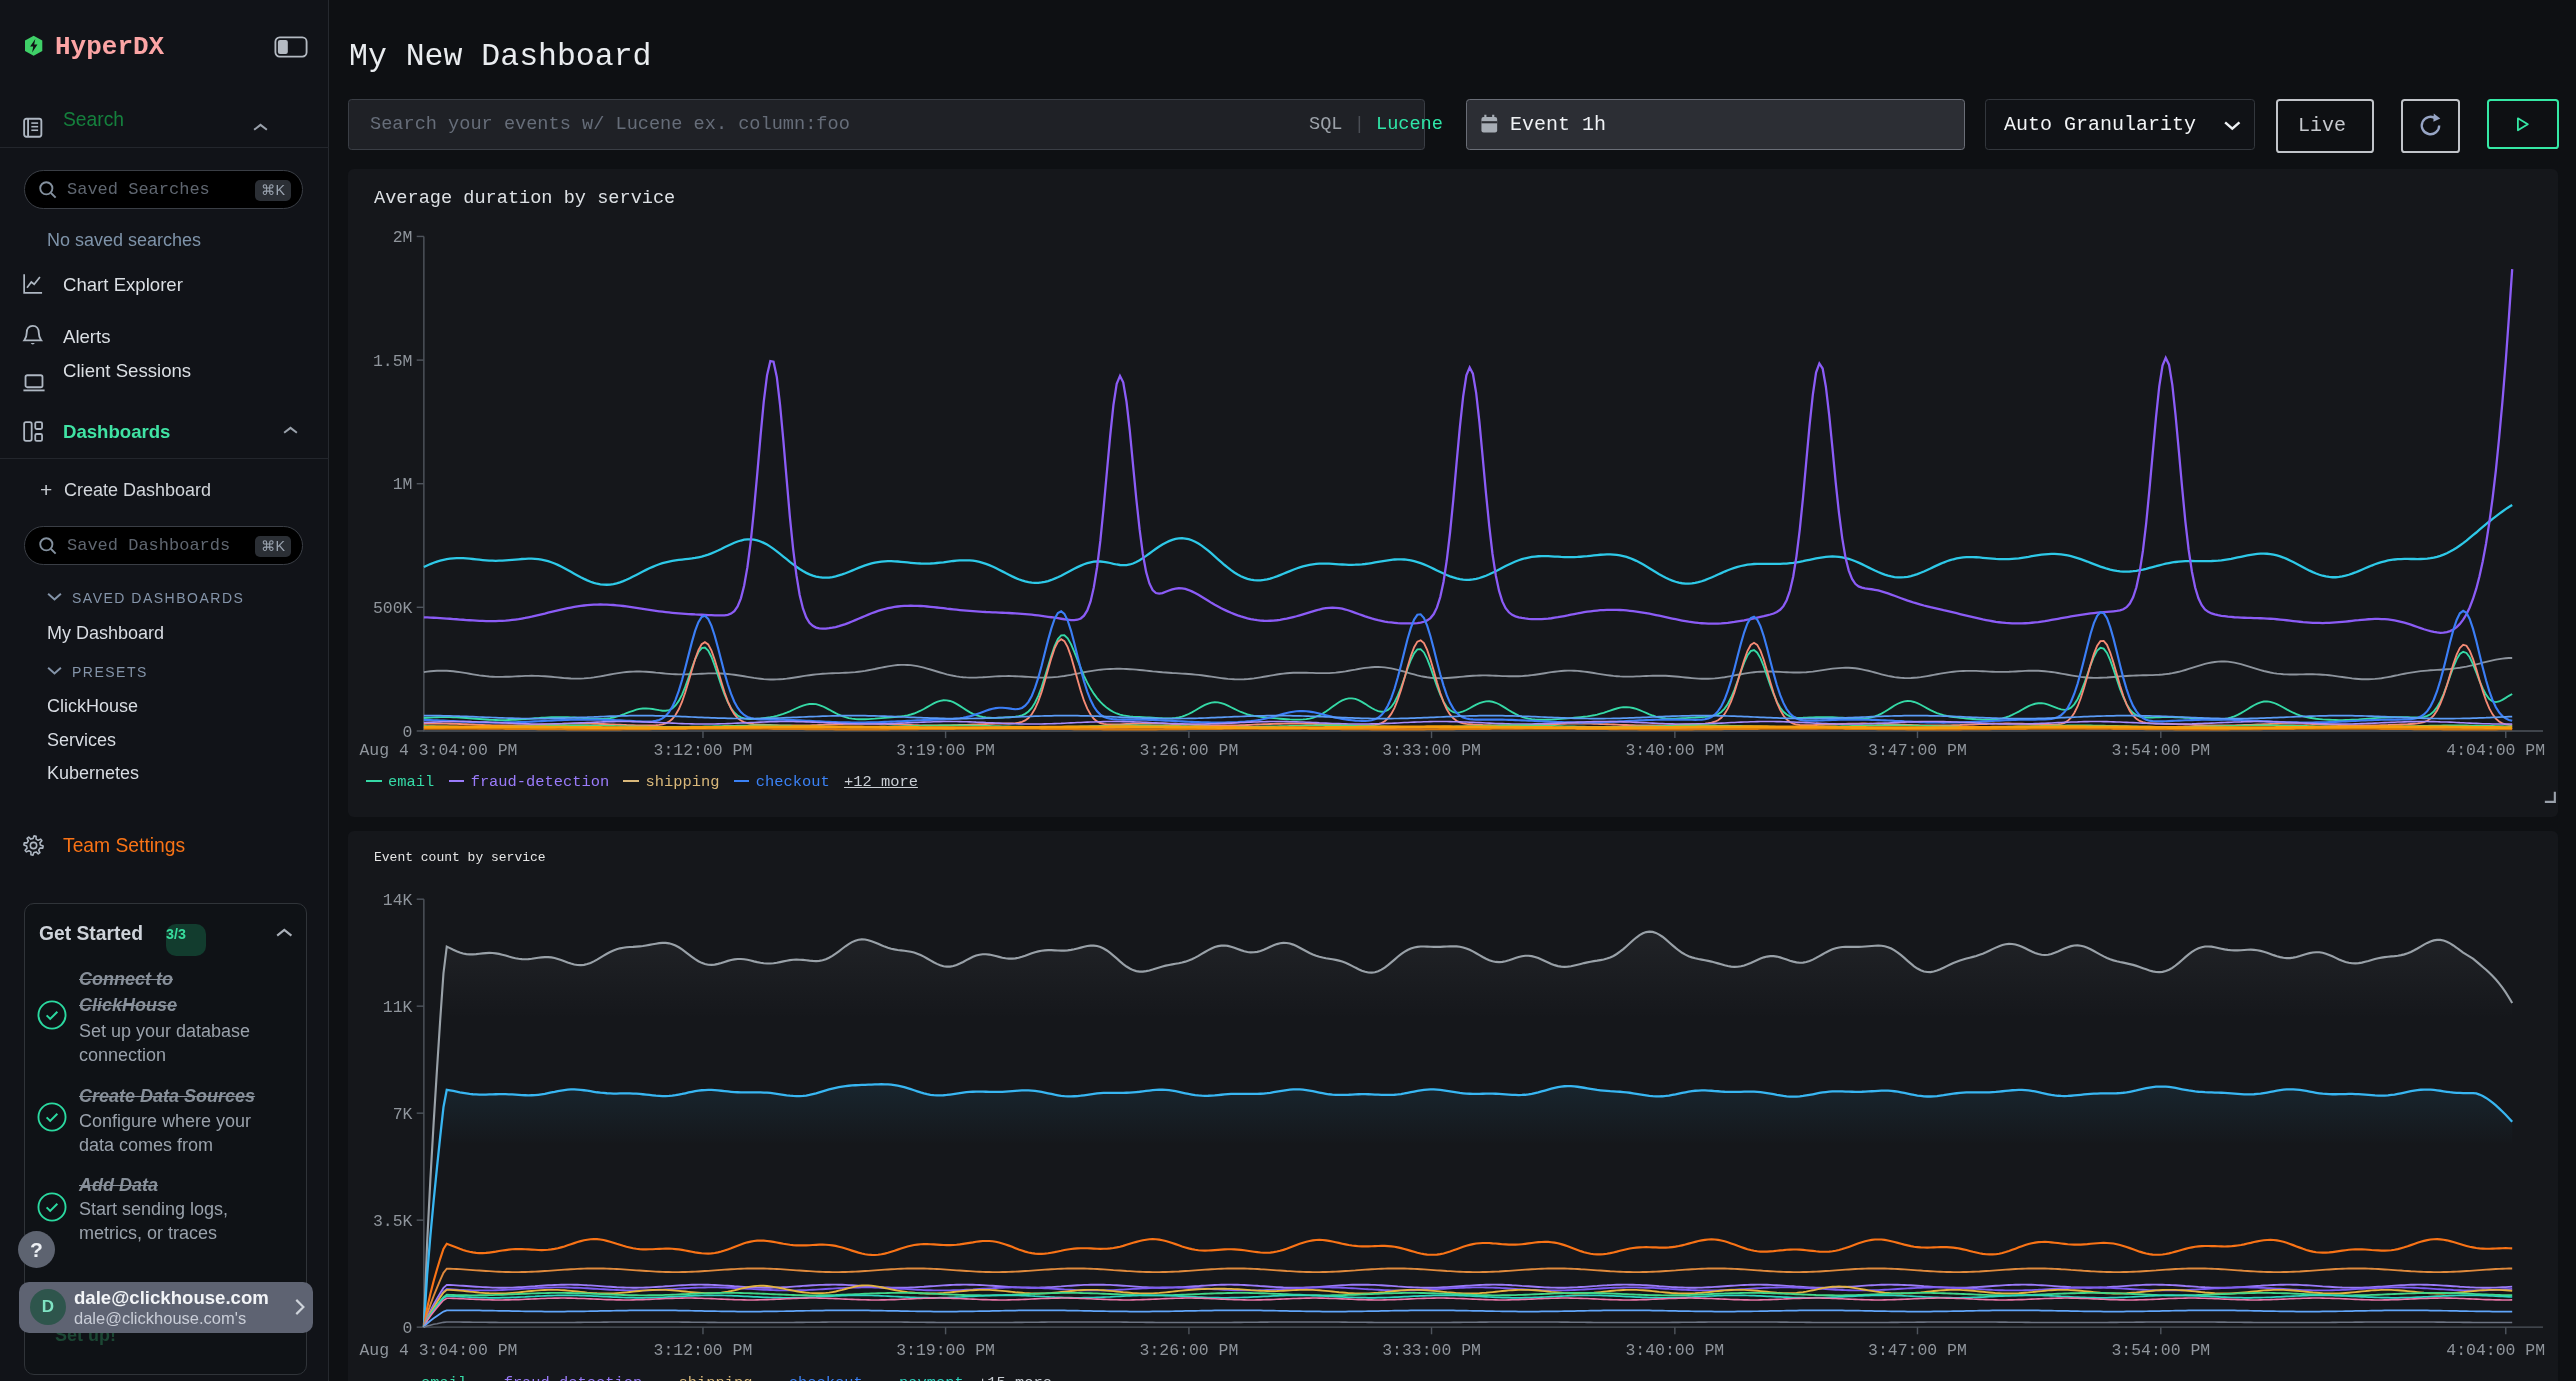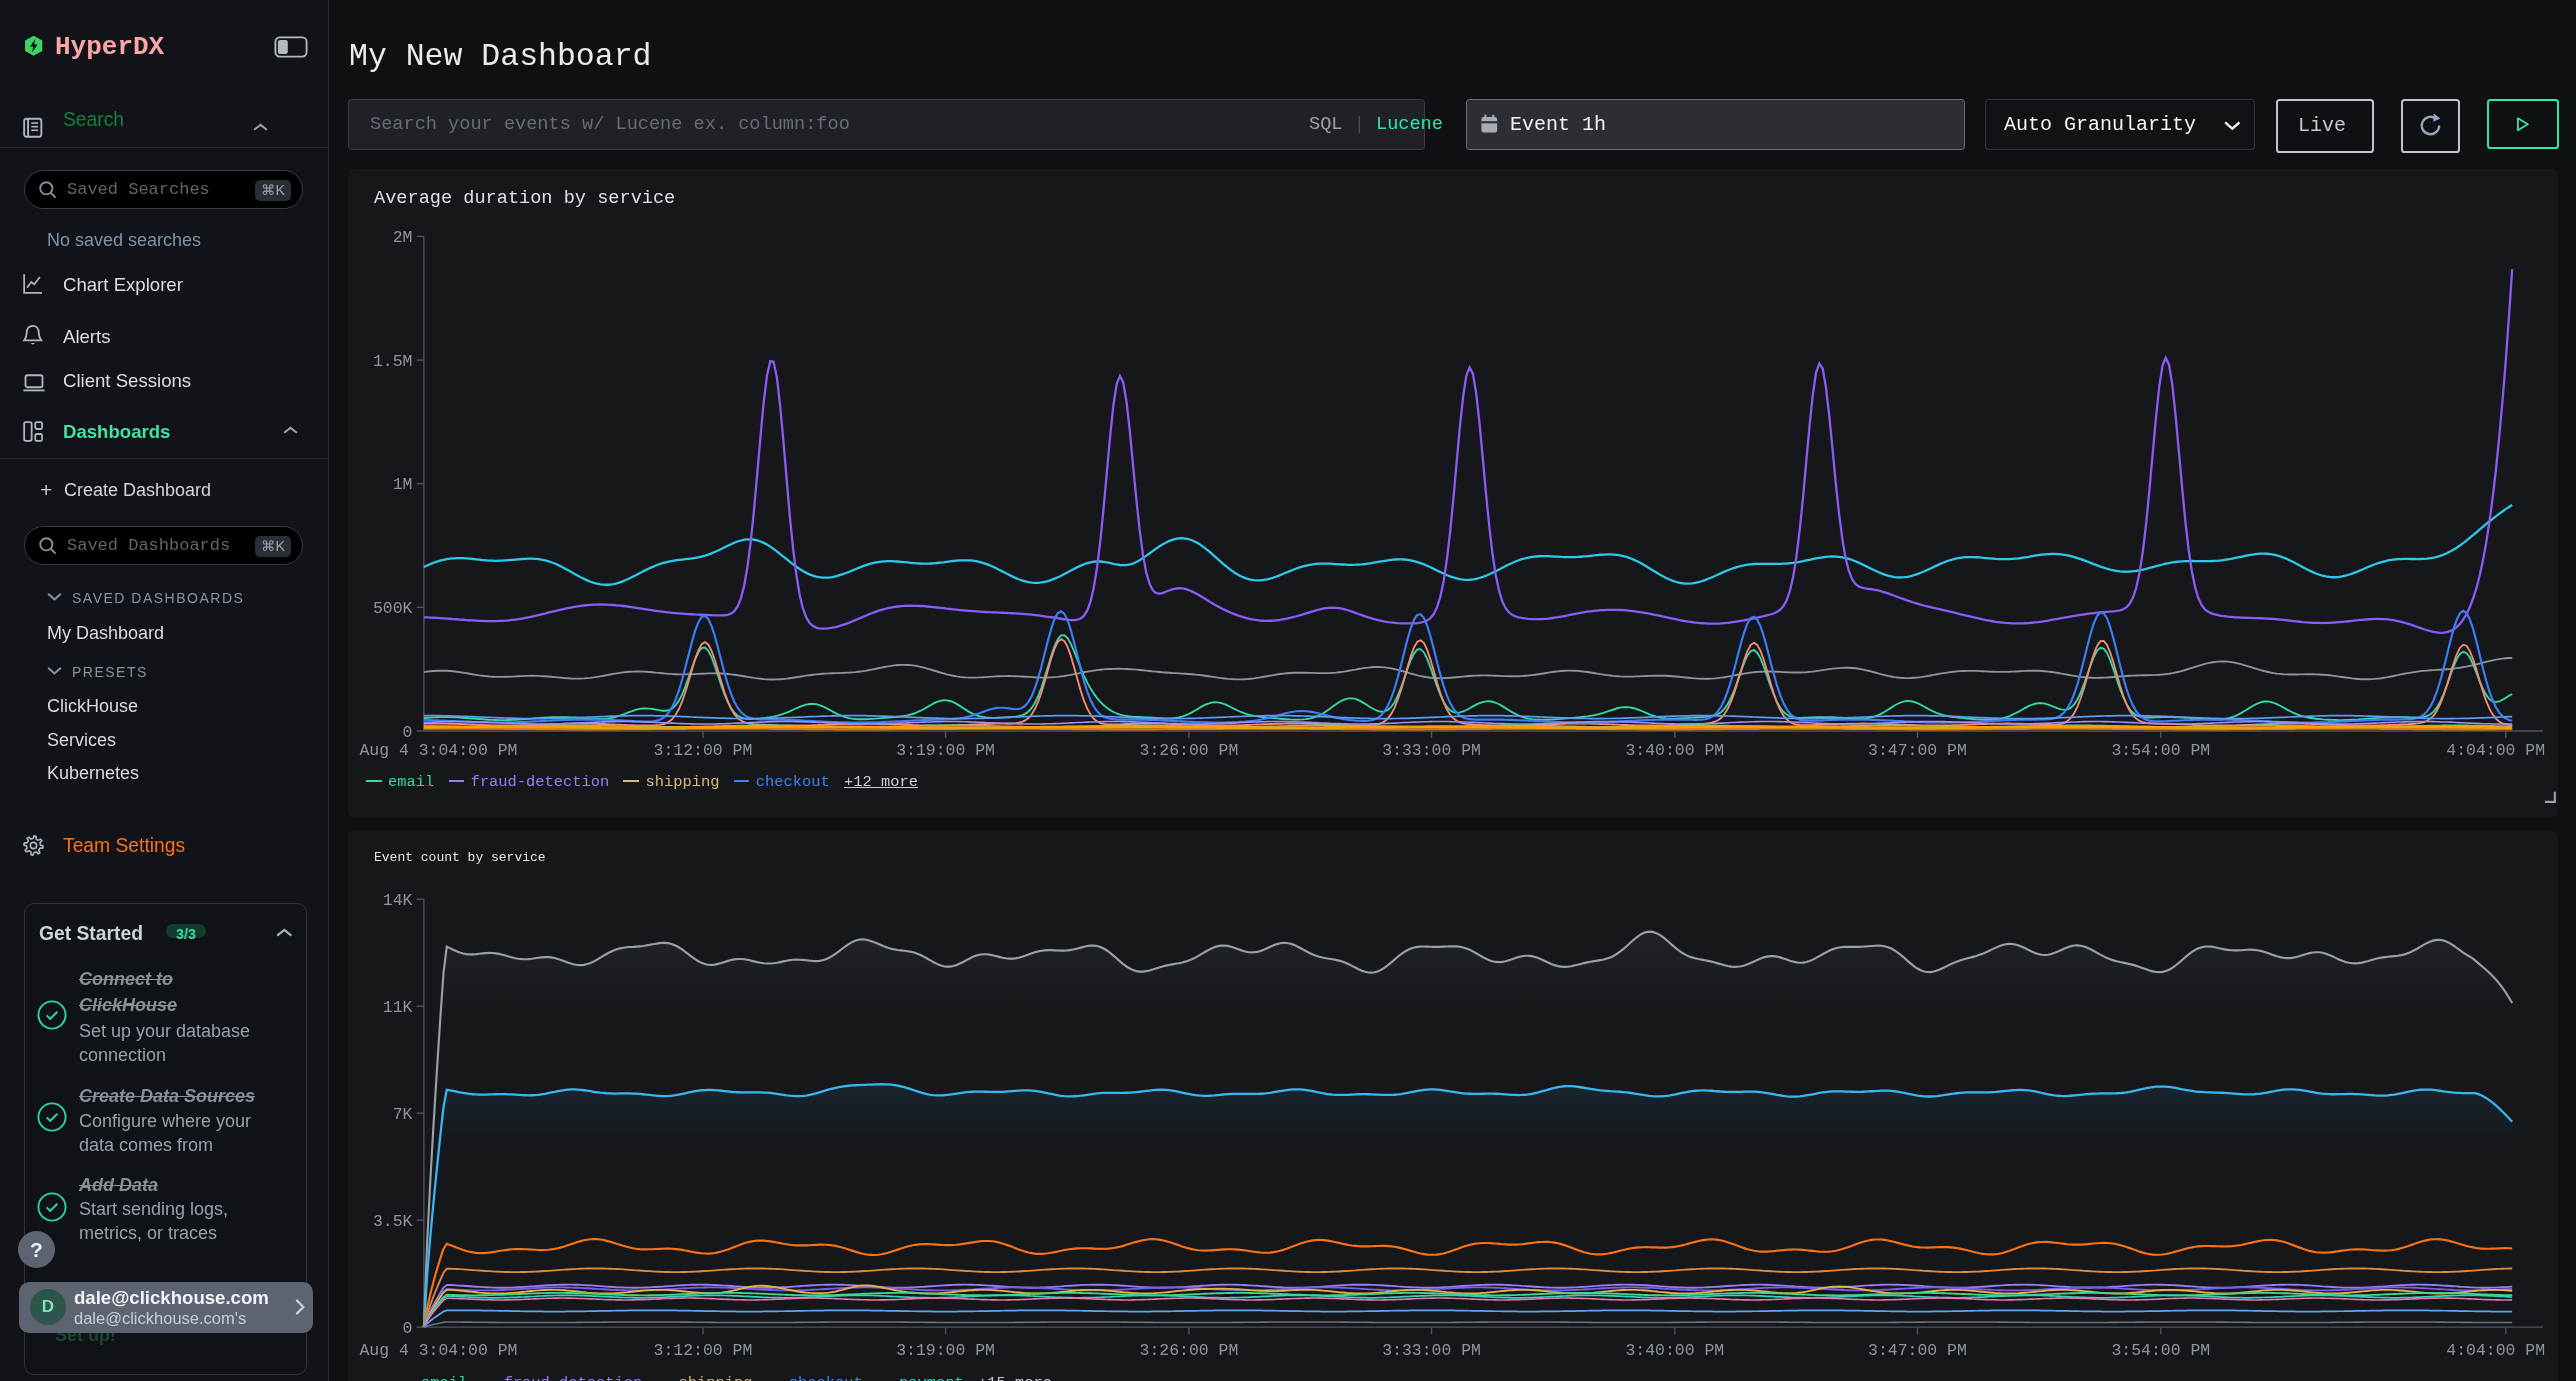--- a/index.html
+++ b/index.html
@@ -34,40 +34,40 @@
   <div class="abs mono" style="left:55px;top:32px;font-size:26px;font-weight:bold;color:#fca5a5">HyperDX</div>
   <div class="nav" style="top:109px;font-size:19.3px;color:#15803d">Search</div>
   <div class="divider" style="top:147px"></div>
   <div class="pill" style="top:170px">
       <span class="ph">Saved Searches</span>
       <span class="kbd">⌘K</span>
     </div>
   <div class="abs" style="left:47px;top:230px;color:#7e93a9;font-size:18px">No saved searches</div>
   <div class="nav" style="top:274px">Chart Explorer</div>
   <div class="nav" style="top:326px">Alerts</div>
-  <div class="nav" style="top:370px">Client Sessions</div>
+  <div class="nav" style="top:360px">Client Sessions</div>
   <div class="nav" style="top:421px;color:#40e3a4;font-weight:bold">Dashboards</div>
   <div class="divider" style="top:458px"></div>
   <div class="abs" style="left:40px;top:478px;color:#c6cad0;font-size:21px">+</div>
   <div class="abs" style="left:64px;top:480px;color:#d2d6db;font-size:18px">Create Dashboard</div>
   <div class="pill" style="top:526px">
       <span class="ph">Saved Dashboards</span>
       <span class="kbd">⌘K</span>
     </div>
   <div class="sechead" style="top:590px">SAVED DASHBOARDS</div>
   <div class="subitem" style="top:623px">My Dashboard</div>
   <div class="sechead" style="top:664px">PRESETS</div>
   <div class="subitem" style="top:696px">ClickHouse</div>
   <div class="subitem" style="top:730px">Services</div>
   <div class="subitem" style="top:763px">Kubernetes</div>
   <div class="nav" style="top:835px;font-size:19.3px;color:#f97316">Team Settings</div>
 
   <div class="abs" style="left:24px;top:903px;width:283px;height:472px;border:1.4px solid #303439;border-radius:10px;background:#0f1216"></div>
   <div class="abs" style="left:39px;top:923px;font-size:19.3px;font-weight:bold;color:#ced3da">Get Started</div>
-  <div class="abs" style="left:166px;top:924px;width:40px;height:14px;border-radius:10px;background:#123c2e;color:#38dc9d;font-size:14.3px;font-weight:bold;text-align:center;line-height:20px">3/3</div>
+  <div class="abs" style="left:166px;top:924px;width:40px;height:32px;border-radius:10px;background:#123c2e;color:#38dc9d;font-size:14.3px;font-weight:bold;line-height:20px">3/3</div>
   <div class="abs gsdone" style="left:79px;top:966px">Connect to<br>ClickHouse</div>
   <div class="abs gsdesc" style="left:79px;top:1019px">Set up your database<br>connection</div>
   <div class="abs gsdone" style="left:79px;top:1083px">Create Data Sources</div>
   <div class="abs gsdesc" style="left:79px;top:1109px">Configure where your<br>data comes from</div>
   <div class="abs gsdone" style="left:79px;top:1172px">Add Data</div>
   <div class="abs gsdesc" style="left:79px;top:1197px">Start sending logs,<br>metrics, or traces</div>
   <div class="abs" style="left:55px;top:1325px;color:#1c4734;font-size:18px;font-weight:bold">Set up!</div>
   <div class="abs" style="left:18px;top:1231px;width:37px;height:37px;border-radius:18.6px;background:#5d6370;color:#eceff3;font-size:21px;font-weight:bold;text-align:center;line-height:37px">?</div>
   <div class="abs" style="left:18.6px;top:1282px;width:294px;height:51px;border-radius:10px;background:#5e6372"></div>
   <div class="abs" style="left:30px;top:1289px;width:36px;height:36px;border-radius:18px;background:#2e554c;color:#7fe3c3;font-size:17px;font-weight:bold;text-align:center;line-height:36px">D</div>

